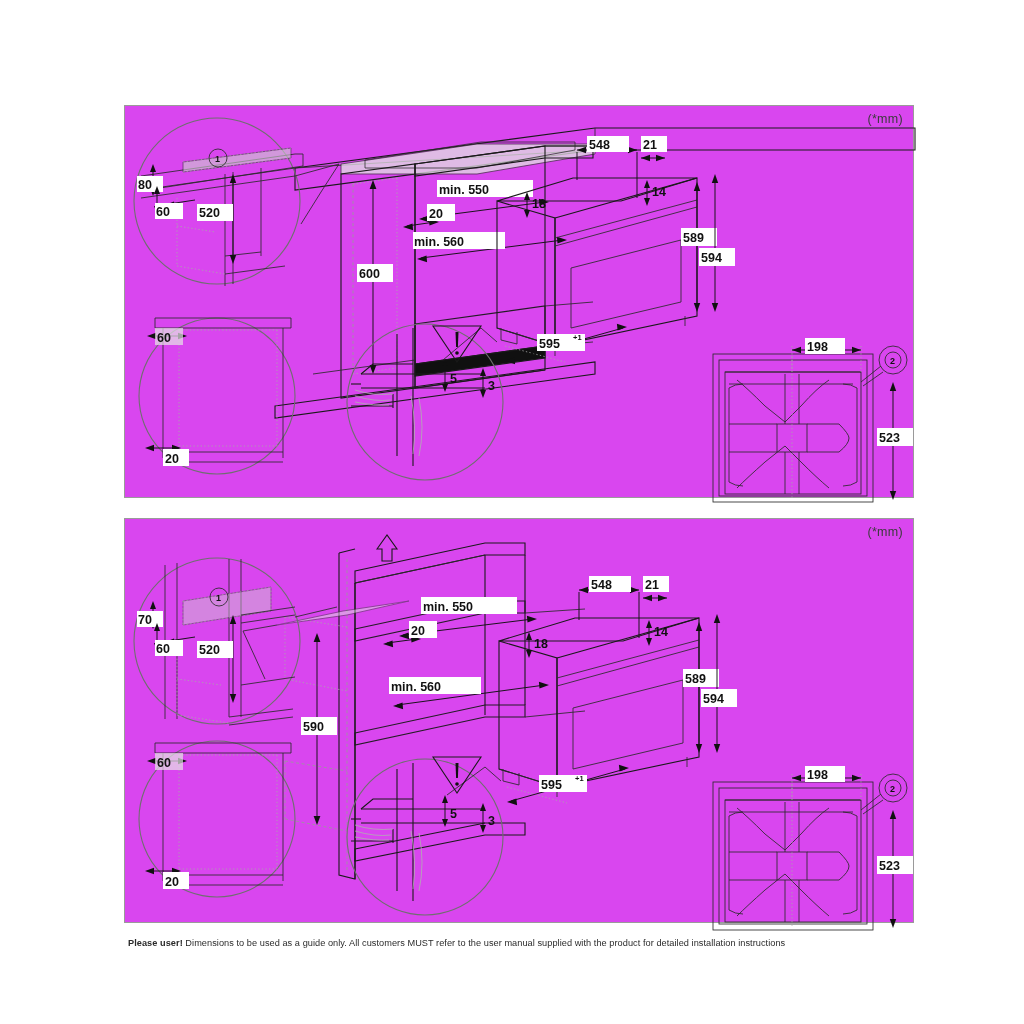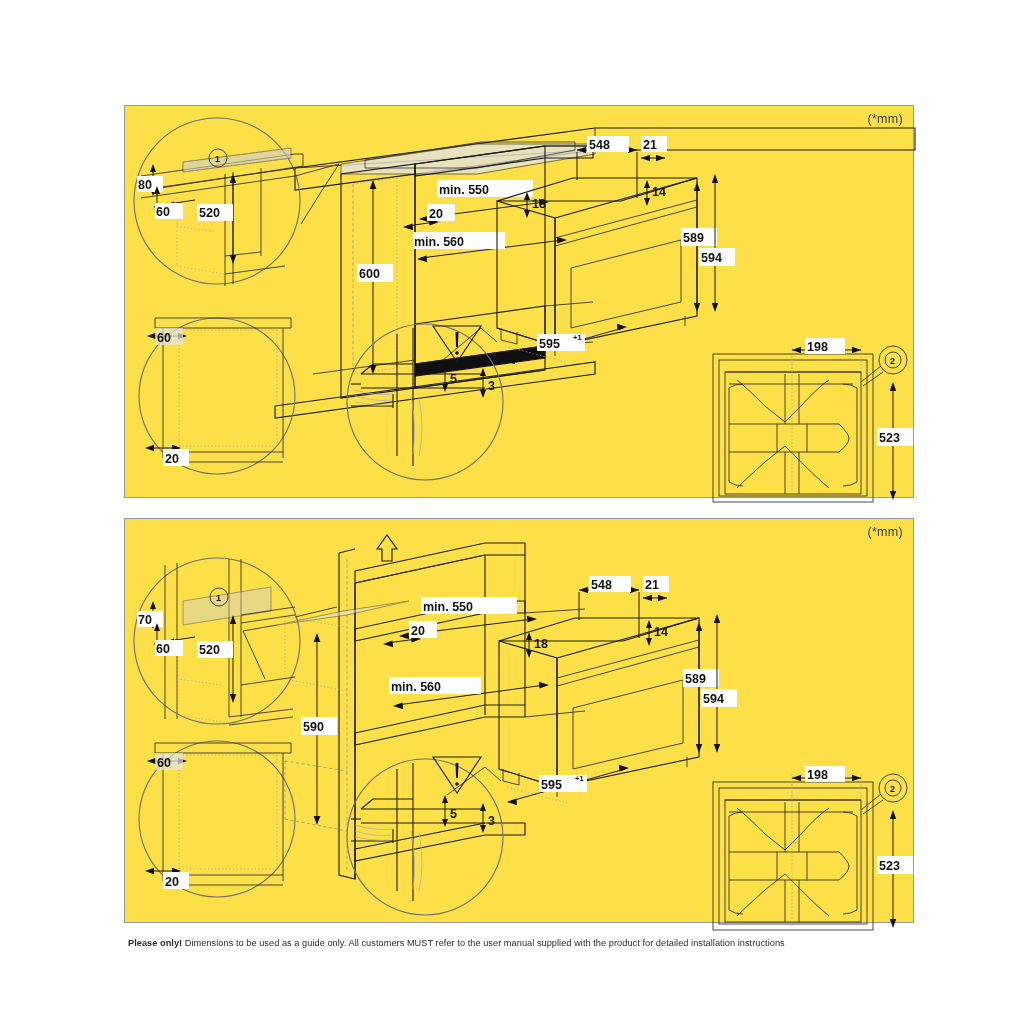--- a/index.html
+++ b/index.html
@@ -8,21 +8,21 @@
     background:#ffffff;
     font-family:"Liberation Sans",sans-serif;
     color:#111;
     overflow:hidden;
   }
   .sheet{position:absolute;left:0;top:0;width:1024px;height:1024px;}
 
   .panel{
     position:absolute;
     border:1.5px solid #9a9a9a;
-    background:#fde047;
+    background:#d946ef;
     box-sizing:border-box;
   }
   #panel-top{left:124px;top:105px;width:790px;height:393px;}
   #panel-bottom{left:124px;top:518px;width:790px;height:405px;}
 
   .unit-label{
     position:absolute;
     font-size:12.5px;
     color:#3b3b3b;
     letter-spacing:.3px;
@@ -682,15 +682,15 @@
           <path class="fillblk" d="M768 291 l-3.2 9 h6.4 Z"></path>
           <path class="fillblk" d="M768 409 l-3.2 -9 h6.4 Z"></path>
           <rect x="752" y="337" width="36" height="18" fill="#fff"></rect>
           <text class="dimtxt" x="754" y="351">523</text>
         </g>
       </g>
 
     </svg>
   </div>
 
-  <div class="footer"><b>Please only!</b><span> Dimensions to be used as a guide only. All customers MUST refer to the user manual supplied with the product for detailed installation instructions</span></div>
+  <div class="footer"><b>Please user!</b><span> Dimensions to be used as a guide only. All customers MUST refer to the user manual supplied with the product for detailed installation instructions</span></div>
 
 </div>
 
 </body></html>

